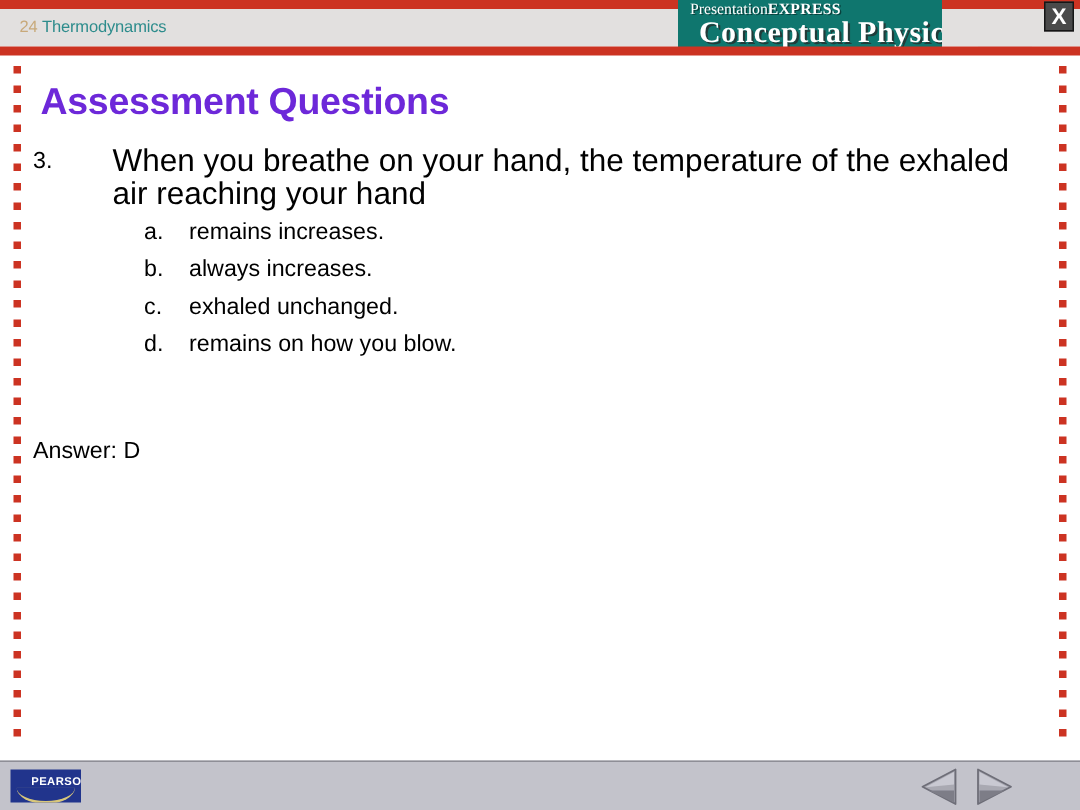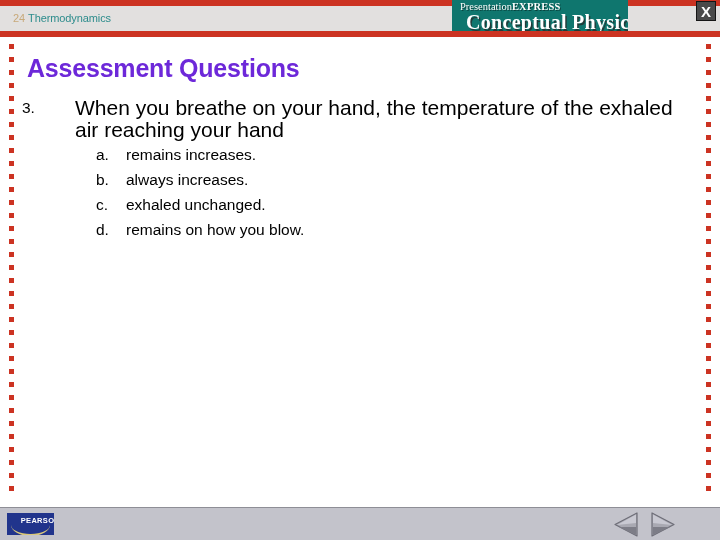--- a/index.html
+++ b/index.html
@@ -380,20 +380,21 @@
           <div class="choice-letter">c.</div>
           <div class="choice-text">exhaled unchanged.</div>
         </div>
         <div class="choice">
           <div class="choice-letter">d.</div>
           <div class="choice-text">remains on how you blow.</div>
         </div>
       </div>
     </div>
 
+    <div id="answer-line">Answer: D</div>
   </div>
 
   <div id="content-floor"></div>
 
   <div id="footer">
 
     <div id="pearson-logo">
       <div id="pearson-text">PEARSON</div>
       <div id="pearson-swoosh"></div>
     </div>

